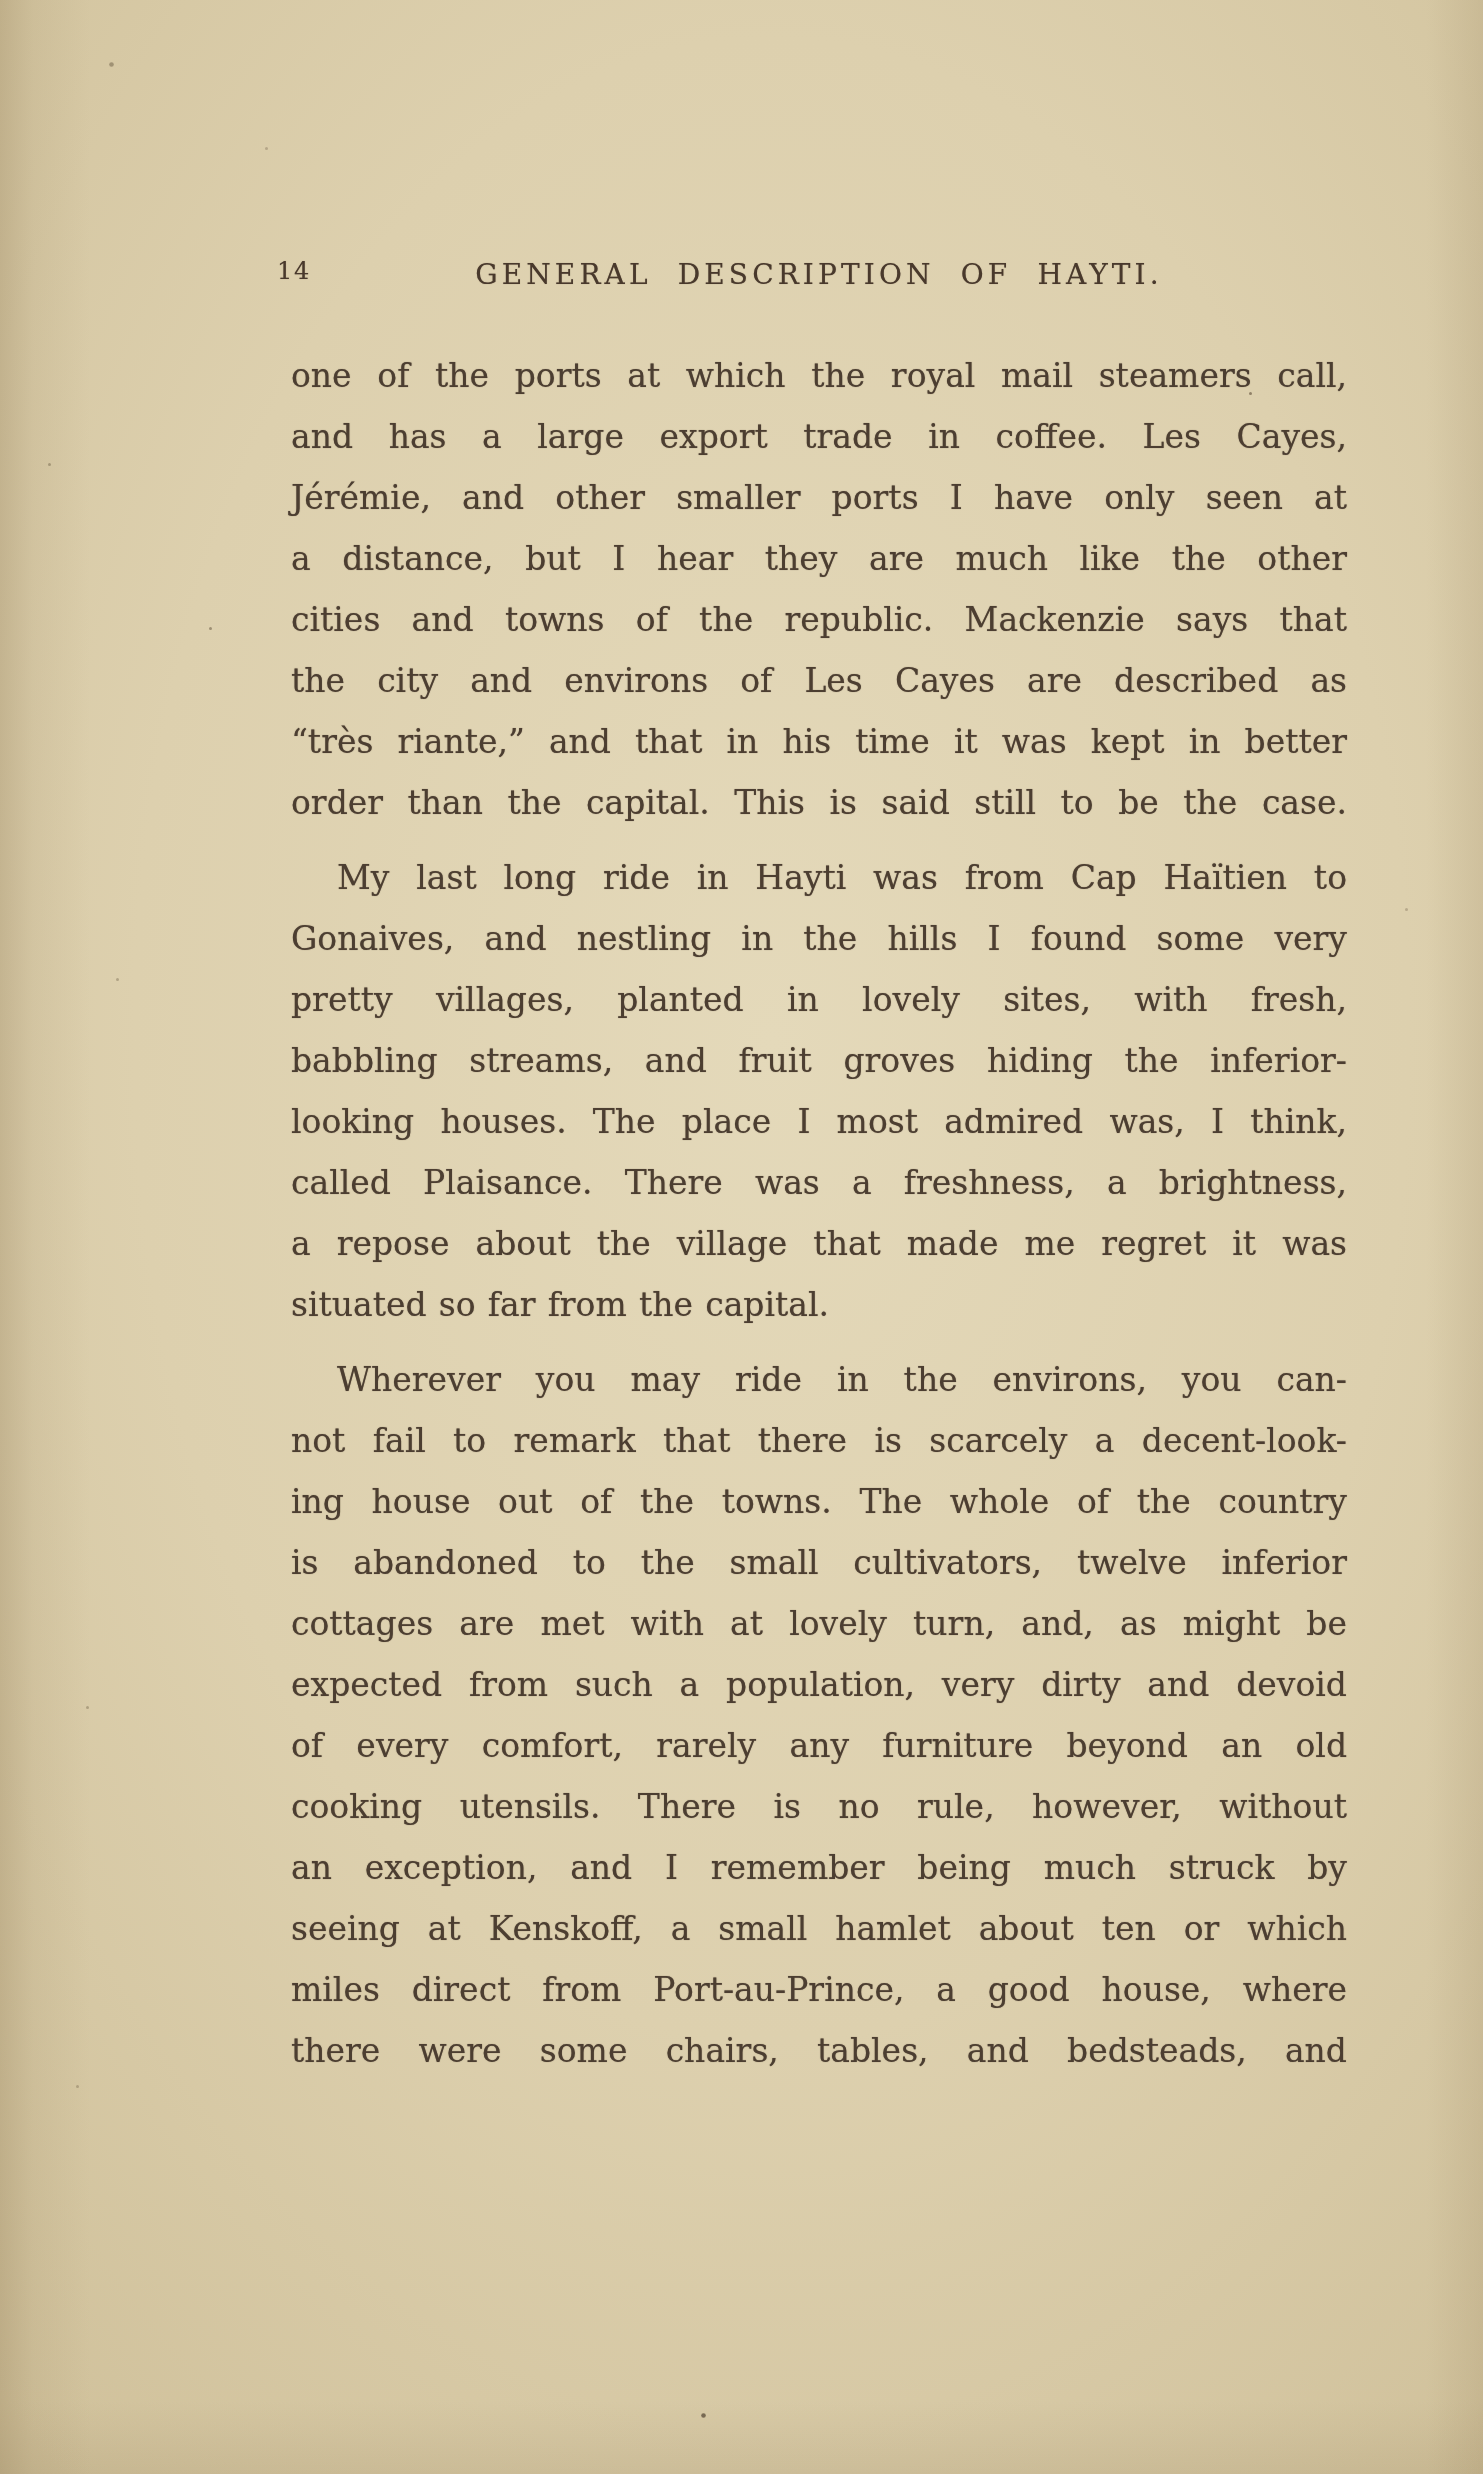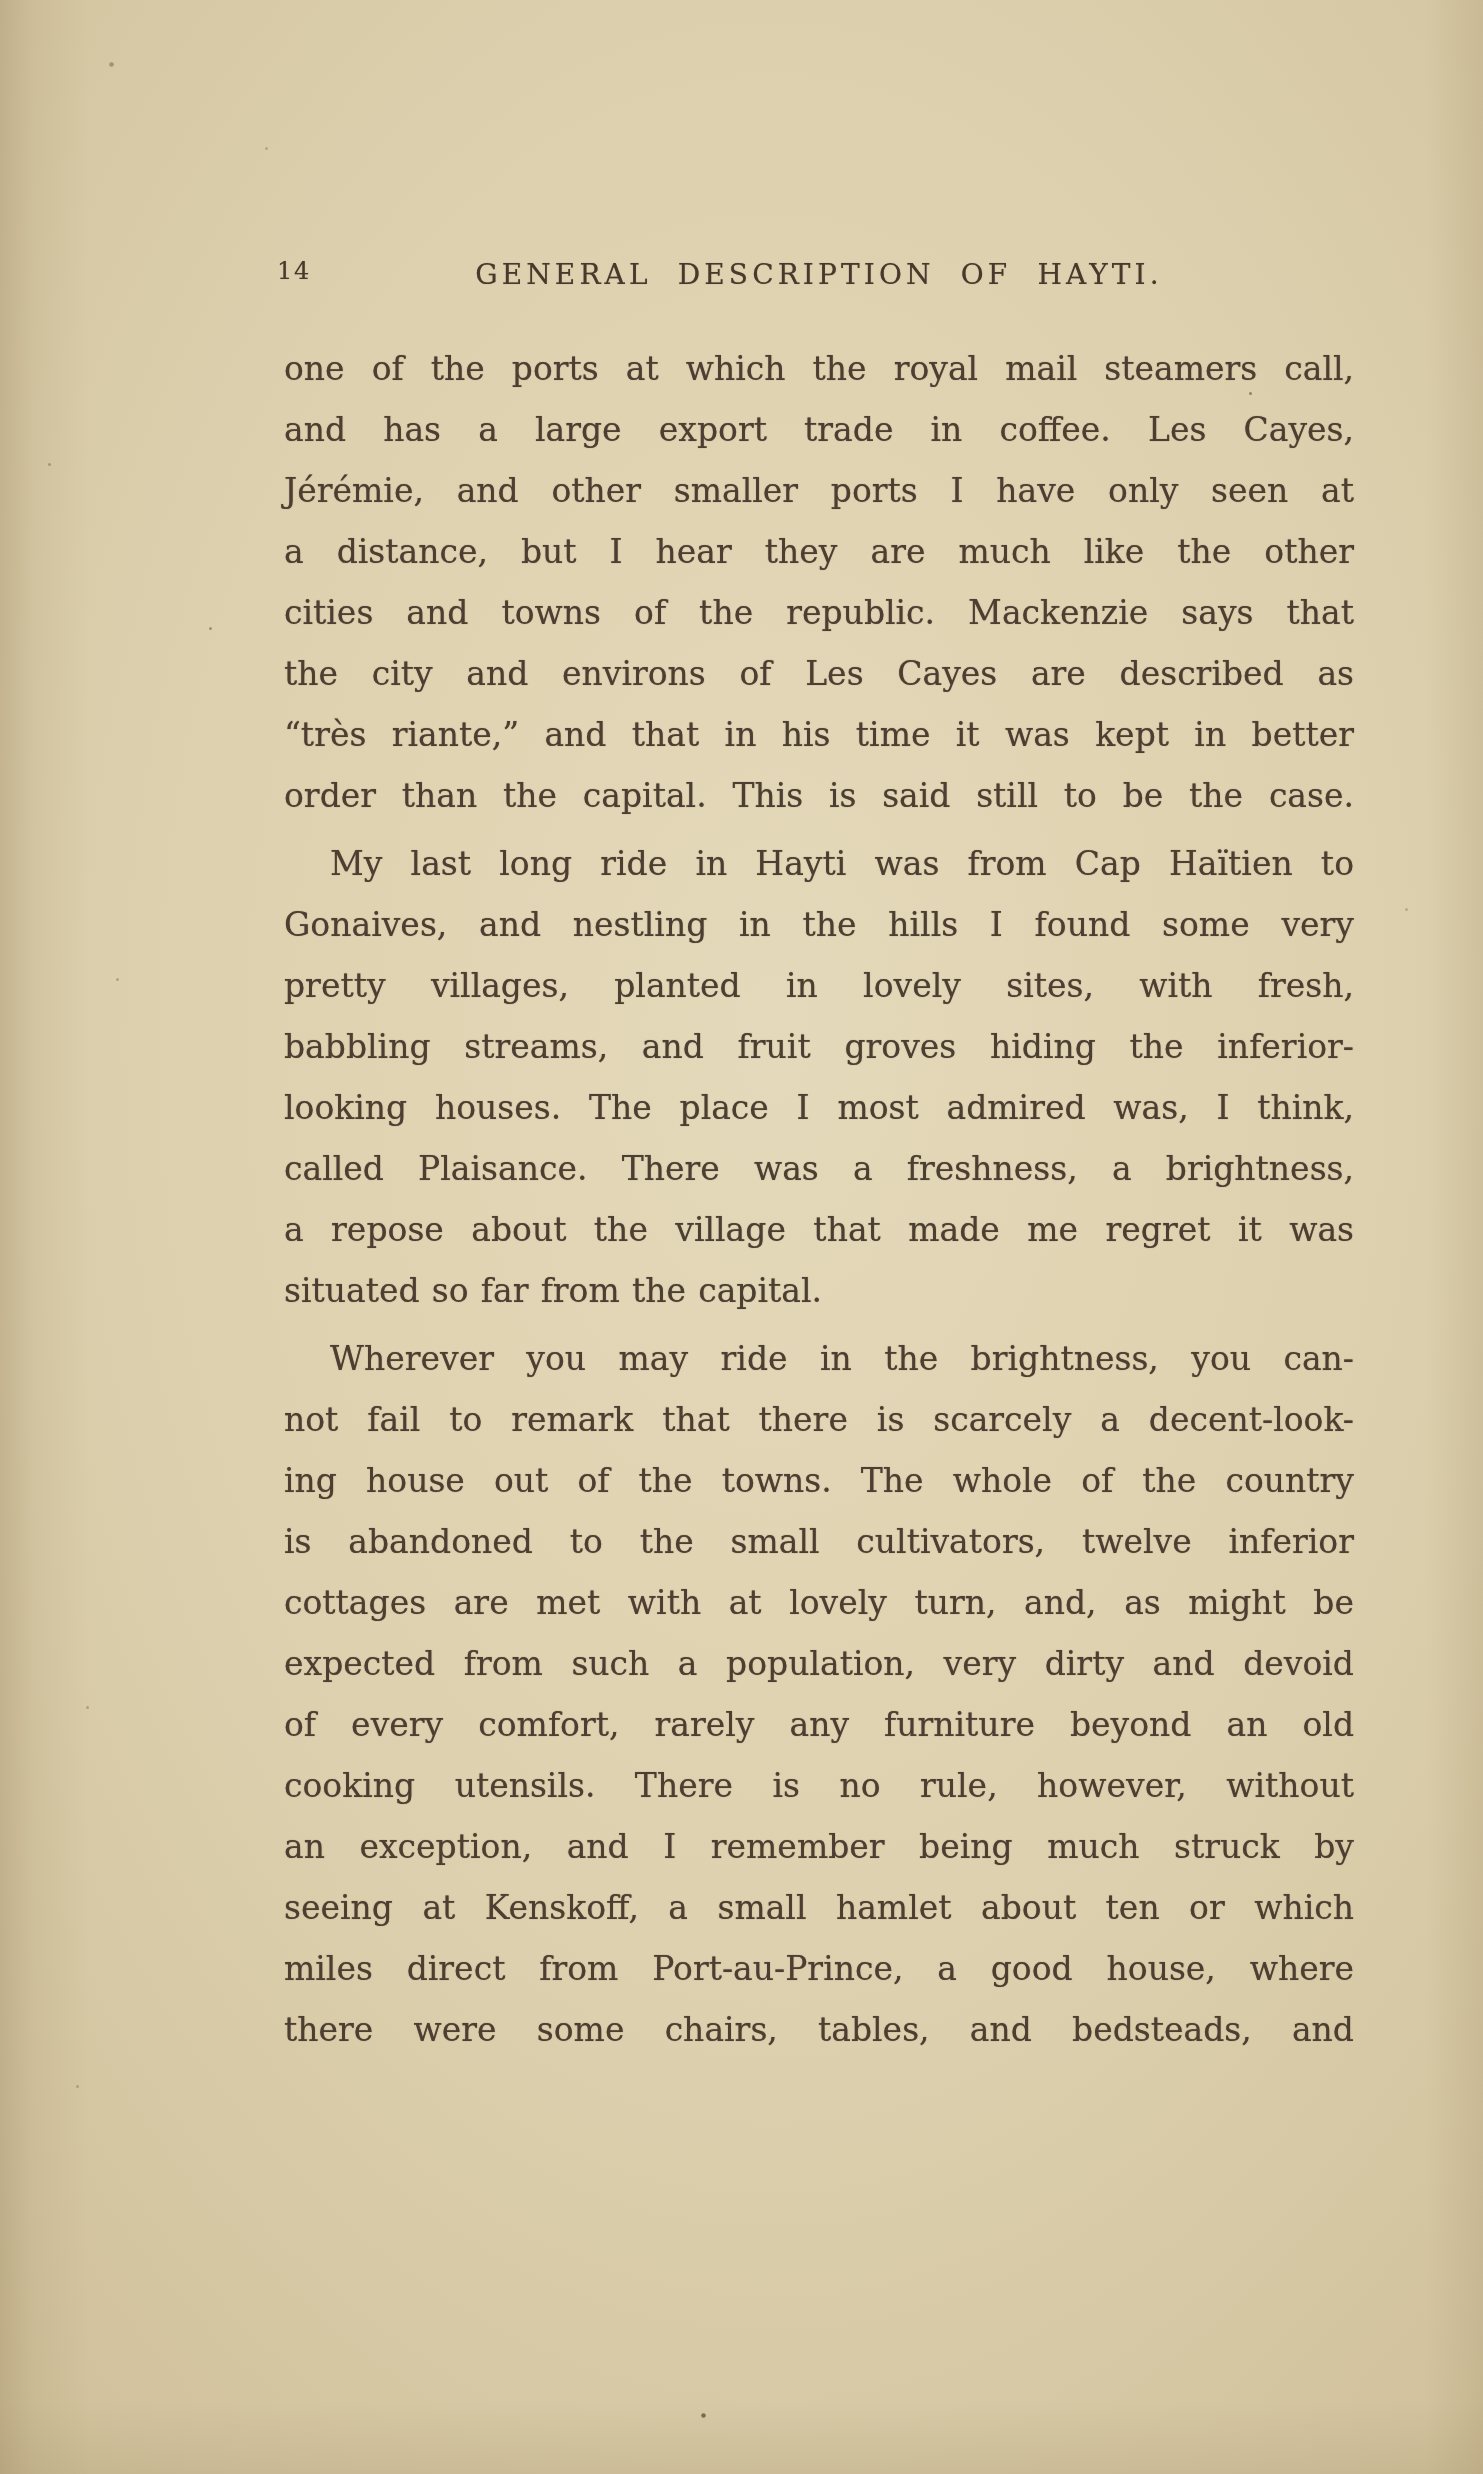--- a/index.html
+++ b/index.html
@@ -61,21 +61,21 @@
   .text-block {
     position: absolute;
     top: 331px;
     left: 277px;
     width: 1084px;
     font-size: 33px;
     line-height: 61px;
     color: #4c3e31;
     text-shadow: 0 0 1px rgba(76,62,49,0.6);
   }
-  .paragraph { margin: 7px; }
+  .paragraph { margin: 14px; }
   .line {
     text-align: justify;
     text-align-last: justify;
     word-spacing: 1.7px;
   }
   .line.indent { padding-left: 46px; }
   .line.para-end { text-align-last: left; }
 
   
   .specks {
@@ -124,21 +124,21 @@
         <div class="line indent">My last long ride in Hayti was from Cap Haïtien to</div>
         <div class="line">Gonaives, and nestling in the hills I found some very</div>
         <div class="line">pretty villages, planted in lovely sites, with fresh,</div>
         <div class="line">babbling streams, and fruit groves hiding the inferior-</div>
         <div class="line">looking houses.  The place I most admired was, I think,</div>
         <div class="line">called Plaisance.  There was a freshness, a brightness,</div>
         <div class="line">a repose about the village that made me regret it was</div>
         <div class="line para-end">situated so far from the capital.</div>
       </div>
       <div class="paragraph">
-        <div class="line indent">Wherever you may ride in the brightness, you can-</div>
+        <div class="line indent">Wherever you may ride in the environs, you can-</div>
         <div class="line">not fail to remark that there is scarcely a decent-look-</div>
         <div class="line">ing house out of the towns.  The whole of the country</div>
         <div class="line">is abandoned to the small cultivators, twelve inferior</div>
         <div class="line">cottages are met with at lovely turn, and, as might be</div>
         <div class="line">expected from such a population, very dirty and devoid</div>
         <div class="line">of every comfort, rarely any furniture beyond an old</div>
         <div class="line">cooking utensils.  There is no rule, however, without</div>
         <div class="line">an exception, and I remember being much struck by</div>
         <div class="line">seeing at Kenskoff, a small hamlet about ten or which</div>
         <div class="line">miles direct from Port-au-Prince, a good house, where</div>

